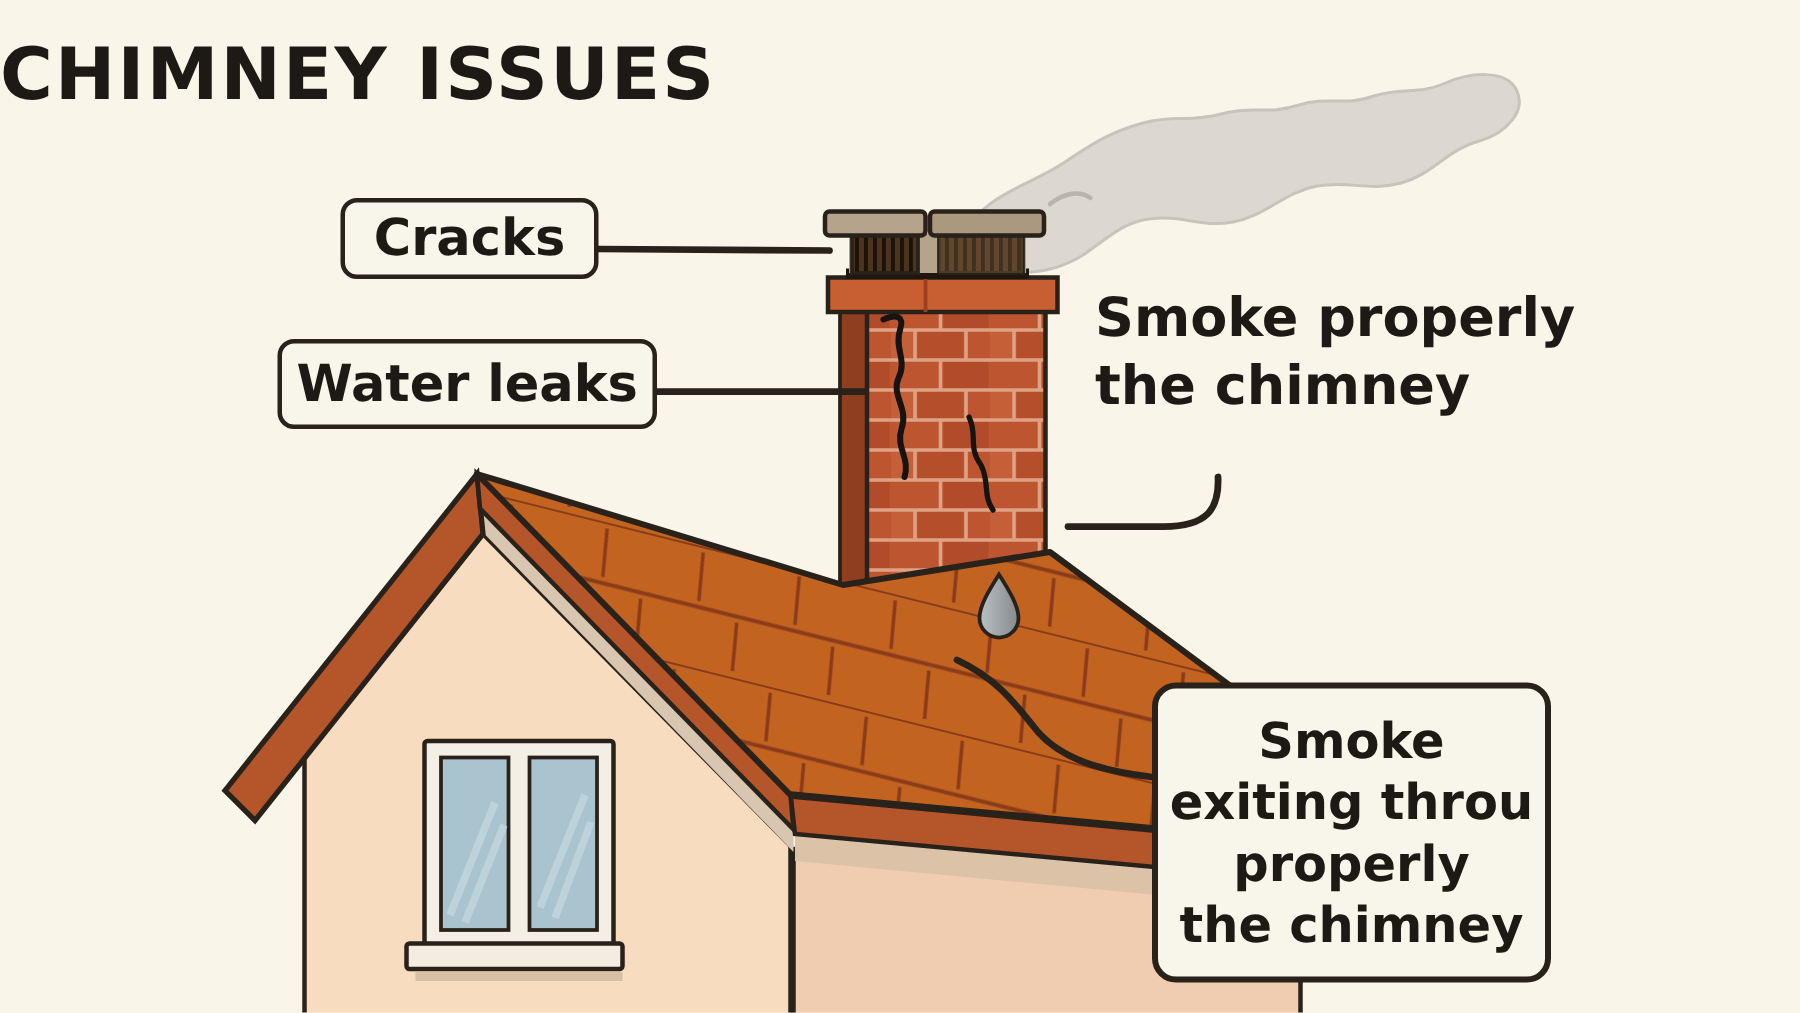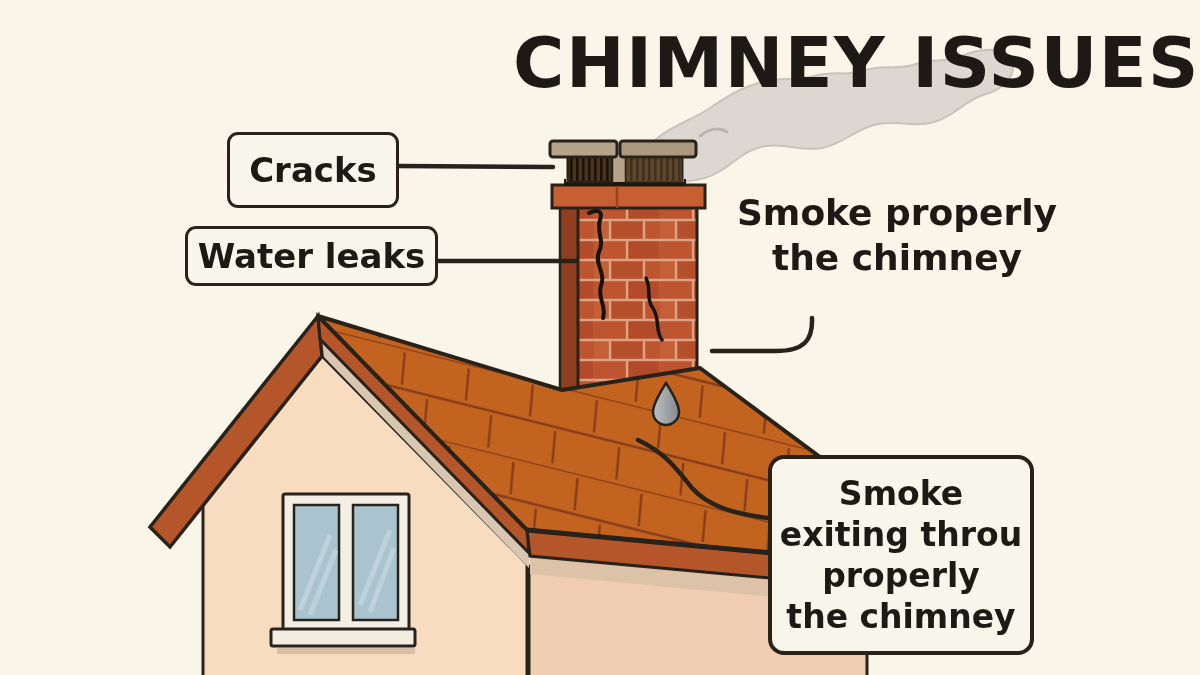--- a/index.html
+++ b/index.html
@@ -4,36 +4,36 @@
 <style>
   :root{
     --bg:#f9f5e9; --ink:#29221a; --text:#1d1a15; --boxfill:#f8f5ea;
   }
   *{margin:0;padding:0;box-sizing:border-box;}
   html,body{width:1200px;height:675px;overflow:hidden;}
   body{background:var(--bg);font-family:"DejaVu Sans",sans-serif;color:var(--text);}
   .stage{position:relative;width:1200px;height:675px;overflow:hidden;}
   .stage > svg{position:absolute;left:0;top:0;}
   .title{
-    position:absolute;left:0;top:22px;width:100%;text-align:right;
-    font-size:70px;font-weight:800;letter-spacing:1.5px;color:var(--text);
+    position:absolute;left:0;top:22px;width:100%;text-align:left;
+    font-size:48px;font-weight:800;letter-spacing:1.5px;color:var(--text);
   }
   .callout{
     position:absolute;background:var(--boxfill);border:3.5px solid var(--ink);
     border-radius:11px;display:flex;align-items:center;justify-content:center;
     font-weight:700;font-size:34px;color:var(--text);
   }
-  .callout.cracks{left:227px;top:132px;width:172px;height:76px;}
+  .callout.cracks{left:227px;top:132px;width:172px;height:54px;}
   .callout.water{left:185px;top:226px;width:253px;height:60px;}
   .callout.smokebox{
     left:768px;top:455px;width:266px;height:200px;border-width:4px;border-radius:16px;
     flex-direction:column;line-height:41px;font-size:33px;
   }
   .note{
-    position:absolute;left:730px;top:190px;width:334px;text-align:center;
+    position:absolute;left:730px;top:190px;width:334px;text-align:left;
     font-weight:700;font-size:36px;line-height:45px;color:var(--text);
   }
   .note span,.callout span{display:block;}
 </style>
 </head>
 <body>
 
 <div class="stage">
 
   <svg width="1200" height="675" viewBox="0 0 1200 675" aria-hidden="true">

